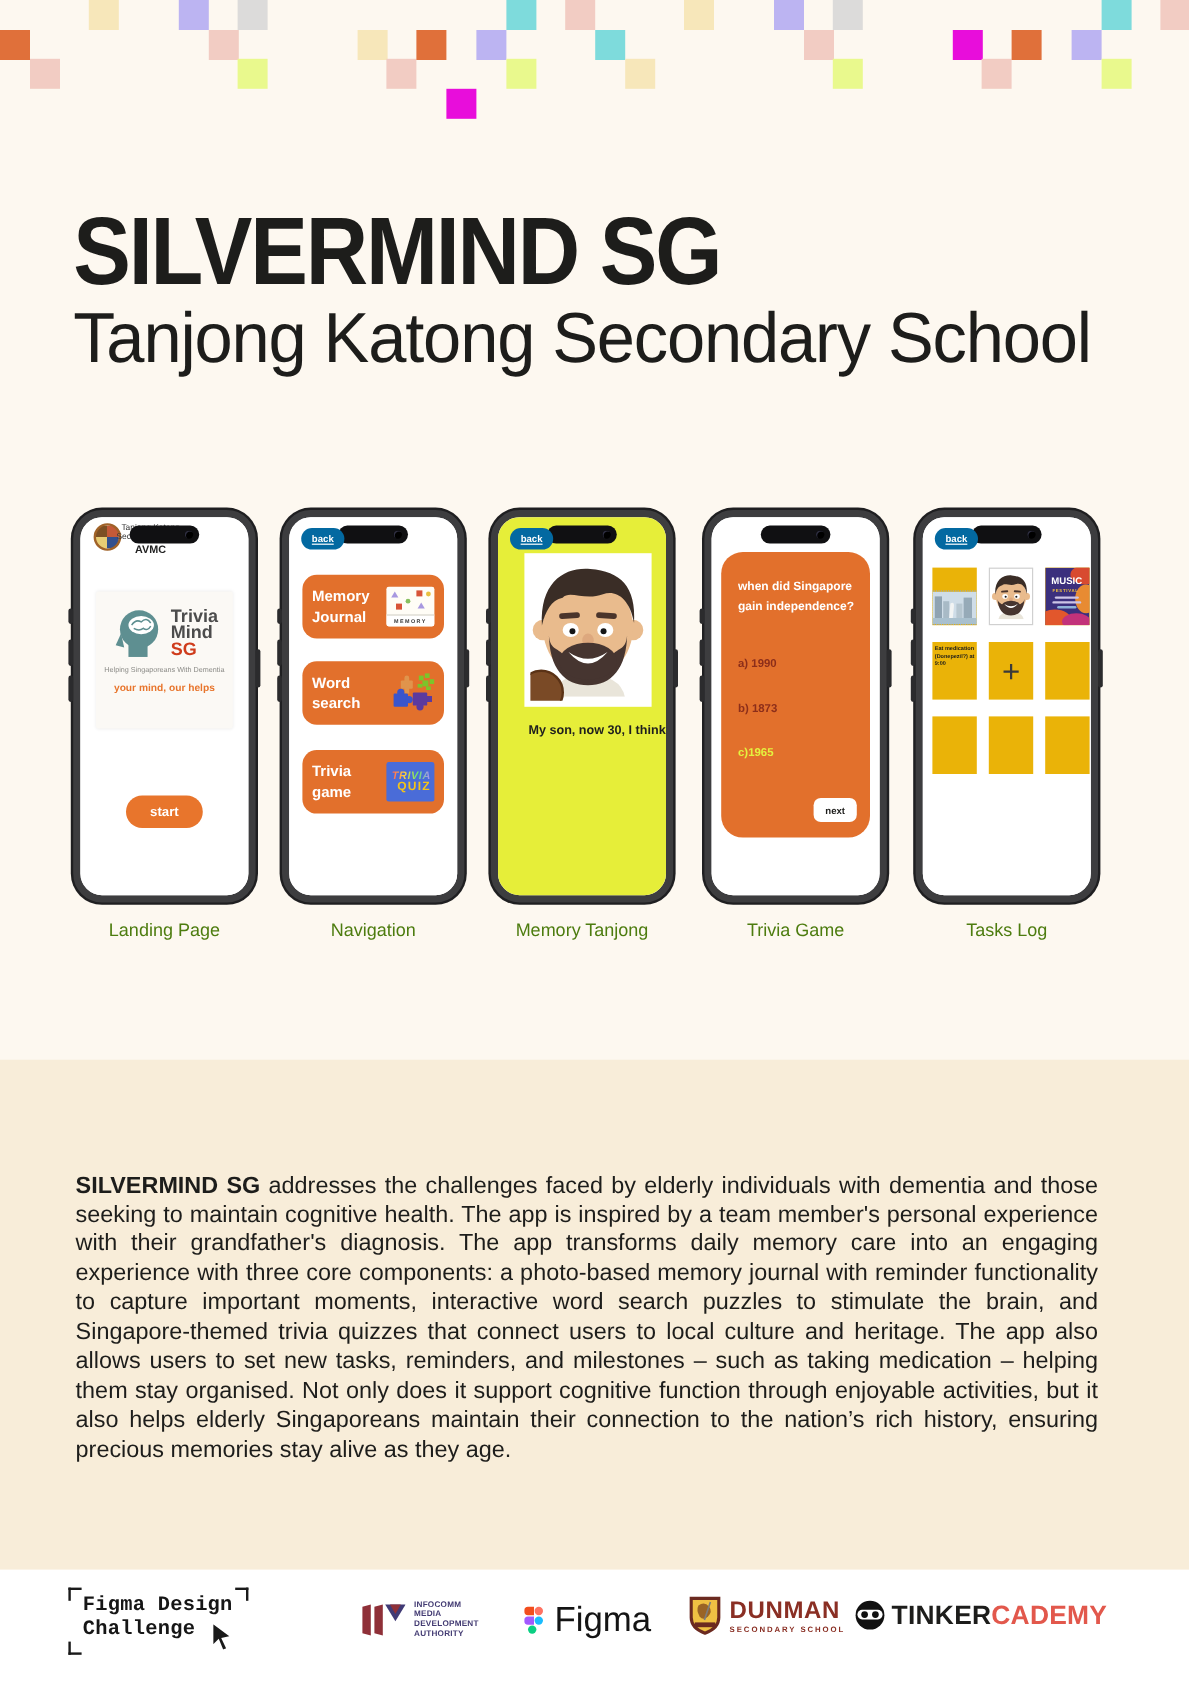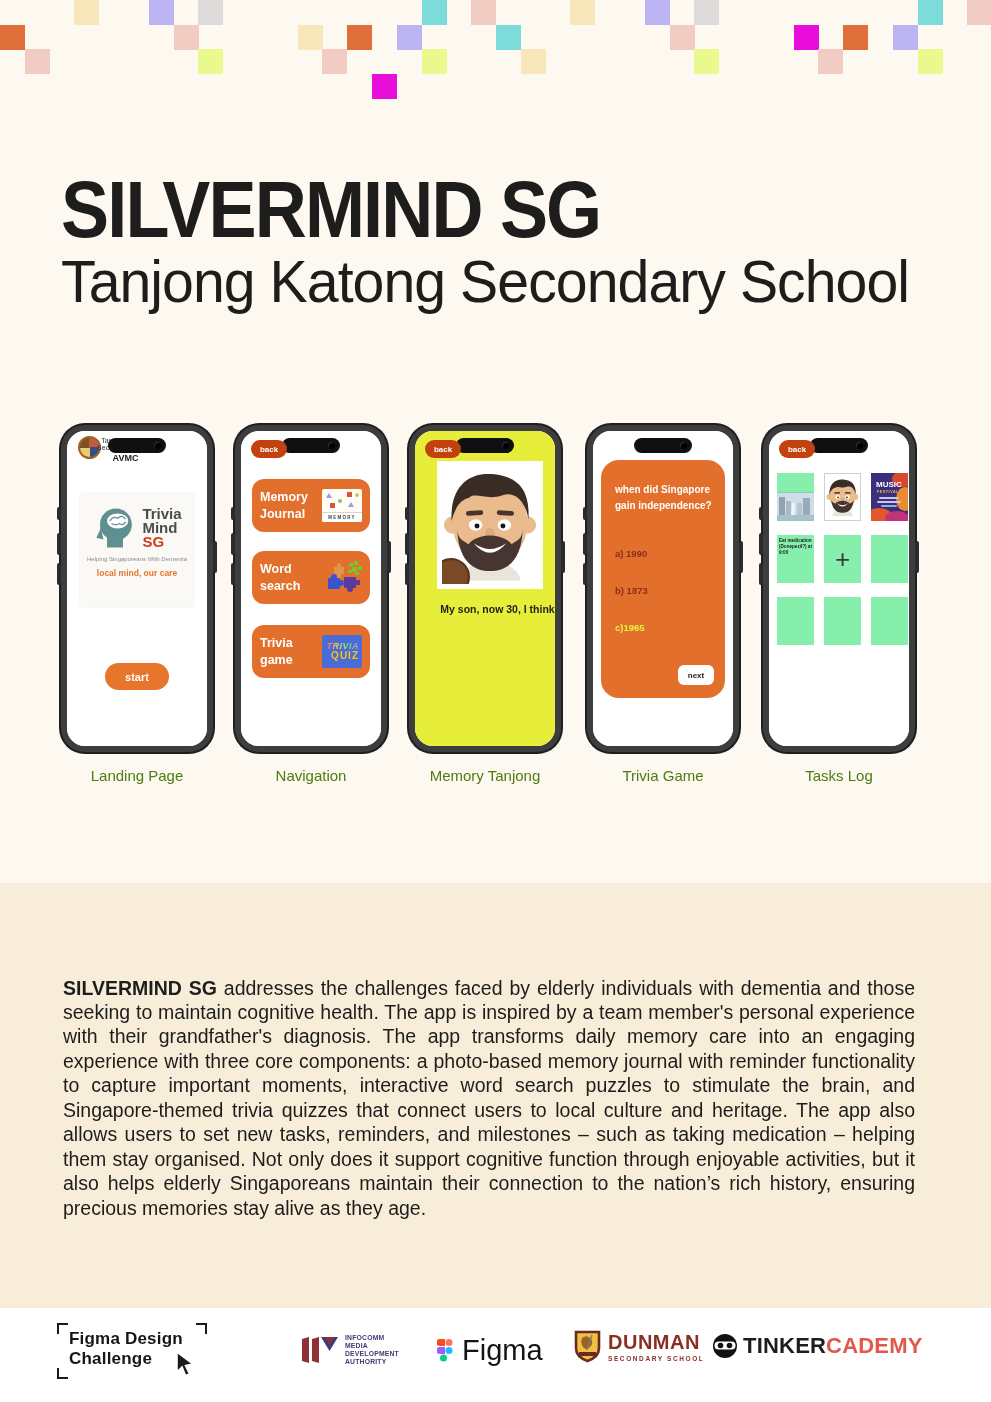--- a/index.html
+++ b/index.html
@@ -28,21 +28,21 @@
   .p1-line3{font-size:9px;font-weight:700;color:#222;margin-top:2px;}
   .crest{position:absolute;left:11px;top:5px;width:19px;height:19px;border-radius:50%;border:2px solid #a06228;background:conic-gradient(#c45a38 0 25%,#32508e 0 50%,#e8cd74 0 75%,#7c5024 0 100%);z-index:2;}
   .p1-card{position:absolute;left:13px;top:62px;width:114px;height:114px;background:#fbf9f5;border-radius:2px;box-shadow:0 0 3px rgba(0,0,0,.08);text-align:center;}
   .p1-brandrow{display:flex;align-items:center;justify-content:center;gap:4px;margin-top:12px;}
   .p1-words{text-align:left;font-weight:700;font-size:15px;line-height:.95;color:#4c4c4c;}
   .p1-sg{color:#cf3c1c;}
   .p1-tagline{font-size:6px;color:#8a8a86;margin-top:5px;}
   .p1-slogan{font-size:8.5px;color:#e8752c;font-weight:700;margin-top:6px;}
   .start-btn{position:absolute;left:38px;top:232px;width:64px;height:27px;border-radius:14px;background:#e8752c;color:#fff;font-weight:700;font-size:11px;display:flex;align-items:center;justify-content:center;}
   
-  .back-btn{position:absolute;left:10px;top:9px;min-width:36px;height:18px;padding:0 7px;border-radius:10px;background:#c2410c;color:#fff;font-size:8px;font-weight:700;display:flex;align-items:center;justify-content:center;z-index:7;box-sizing:border-box;}
+  .back-btn{position:absolute;left:10px;top:9px;min-width:36px;height:18px;padding:0 7px;border-radius:10px;background:#0369a1;color:#fff;font-size:8px;font-weight:700;display:flex;align-items:center;justify-content:center;z-index:7;box-sizing:border-box;text-decoration:underline;}
   
   .nav-card{position:absolute;left:11px;width:118px;height:53px;border-radius:12px;background:#e2702c;color:#fff;display:flex;align-items:center;justify-content:space-between;padding:0 8px;box-sizing:border-box;}
   .nav-title{font-size:12.5px;font-weight:700;line-height:1.35;}
   .thumb{width:40px;height:33px;border-radius:2px;flex:none;position:relative;overflow:hidden;}
   .thumb-mem{background:#fffdf6;}
   .mem-strip{position:absolute;left:0;right:0;bottom:0;height:9px;background:#fff;border-top:1px solid #d8d4c8;text-align:center;font-size:4.5px;font-weight:700;letter-spacing:1.2px;color:#3a3a3a;line-height:9px;}
   .mshape{position:absolute;}
   .tri{width:0;height:0;border-left:3px solid transparent;border-right:3px solid transparent;border-bottom:5px solid #a898e0;}
   .sqr{width:5px;height:5px;background:#d85438;}
   .dot{width:4px;height:4px;border-radius:50%;background:#e8c040;}
@@ -56,31 +56,31 @@
   .ball{position:absolute;left:-10px;bottom:-12px;width:34px;height:34px;border-radius:50%;background:#7a4a26;border:2px solid #5a3216;}
   .p3-caption{position:absolute;left:0;top:172px;width:168px;text-align:center;font-size:10.5px;font-weight:800;color:#1e1e1e;}
   
   .trivia-card{position:absolute;left:8px;top:29px;width:124px;height:238px;border-radius:18px;background:#e2702c;}
   .q-text{position:absolute;left:14px;top:22px;width:100px;font-size:10px;font-weight:800;color:#fff;line-height:1.55;}
   .opt{position:absolute;left:14px;font-size:9.5px;font-weight:800;color:#8c2e1a;}
   .opt.c{color:#e4f23f;}
   .next-btn{position:absolute;right:11px;bottom:13px;width:36px;height:20px;border-radius:6px;background:#fff;color:#1d1d1b;font-size:8px;font-weight:700;display:flex;align-items:center;justify-content:center;}
   
   .notes-grid{position:absolute;left:8px;top:42px;display:grid;grid-template-columns:repeat(3,37px);grid-auto-rows:48px;column-gap:10px;row-gap:14px;}
-  .note{background:#86efac;position:relative;overflow:hidden;}
+  .note{background:#eab308;position:relative;overflow:hidden;}
   .note.white{background:#ffffff;border:1px solid #d0d0d0;box-sizing:border-box;display:flex;align-items:center;justify-content:center;}
   .note-text{font-size:4.6px;font-weight:800;color:#1d1d1b;padding:3px 2px;line-height:1.35;}
   .plus{position:absolute;inset:0;display:flex;align-items:center;justify-content:center;font-size:26px;font-weight:200;color:#3a3a3a;}
   .merlion{position:absolute;left:0;bottom:1px;outline:1px dotted #90aac8;}
   
   .description{position:absolute;left:63px;top:956px;width:852px;font-size:19.5px;line-height:1.255;text-align:justify;color:#1d1d1b;}
   .description b{font-weight:700;}
   
   .fdc{position:absolute;left:57px;top:1323px;width:158px;height:56px;}
-  .fdc-text{position:absolute;left:12px;top:6px;font-size:17px;font-weight:800;line-height:1.15;color:#161616;letter-spacing:.2px;}
+  .fdc-text{position:absolute;left:12px;top:6px;font-size:17px;font-weight:800;line-height:1.15;color:#161616;letter-spacing:.2px;font-family:Liberation Mono, monospace;}
   .corner{position:absolute;width:9px;height:9px;border:2px solid #1a1a1a;}
   .corner.tl{left:0;top:0;border-right:none;border-bottom:none;}
   .corner.tr{right:8px;top:0;border-left:none;border-bottom:none;}
   .corner.bl{left:0;bottom:0;border-right:none;border-top:none;}
   .cursor{position:absolute;left:118px;top:28px;}
   .imda{position:absolute;left:300px;top:1334px;display:flex;align-items:center;gap:7px;}
   .imda-text{font-size:6.8px;font-weight:800;color:#423a72;line-height:1.18;letter-spacing:.2px;}
   .figma{position:absolute;left:437px;top:1334px;display:flex;align-items:center;gap:8px;}
   .figma-name{font-size:29px;font-weight:500;color:#141414;letter-spacing:0px;}
   .dunman{position:absolute;left:574px;top:1330px;display:flex;align-items:center;gap:7px;}
@@ -177,21 +177,21 @@
             <path d="M20 18 q4 -6 9 -3 q5 -5 9 1" fill="none" stroke="#5e8f91" stroke-width="1.4"></path>
             <path d="M22 21 q5 3 9 0 q4 3 7 -2" fill="none" stroke="#5e8f91" stroke-width="1.4"></path>
           </svg>
           <div class="p1-words">
             <div>Trivia</div>
             <div>Mind</div>
             <div class="p1-sg">SG</div>
           </div>
         </div>
         <div class="p1-tagline">Helping Singaporeans With Dementia</div>
-        <div class="p1-slogan">local mind, our care</div>
+        <div class="p1-slogan">your mind, our helps</div>
       </div>
       <div class="start-btn">start</div>
     </div>
     <div class="notch"></div>
   </div>
 
   <div class="phone" style="left:235px;">
     <div class="nub l1"></div>
       <div class="nub l2"></div>
       <div class="nub l3"></div>

